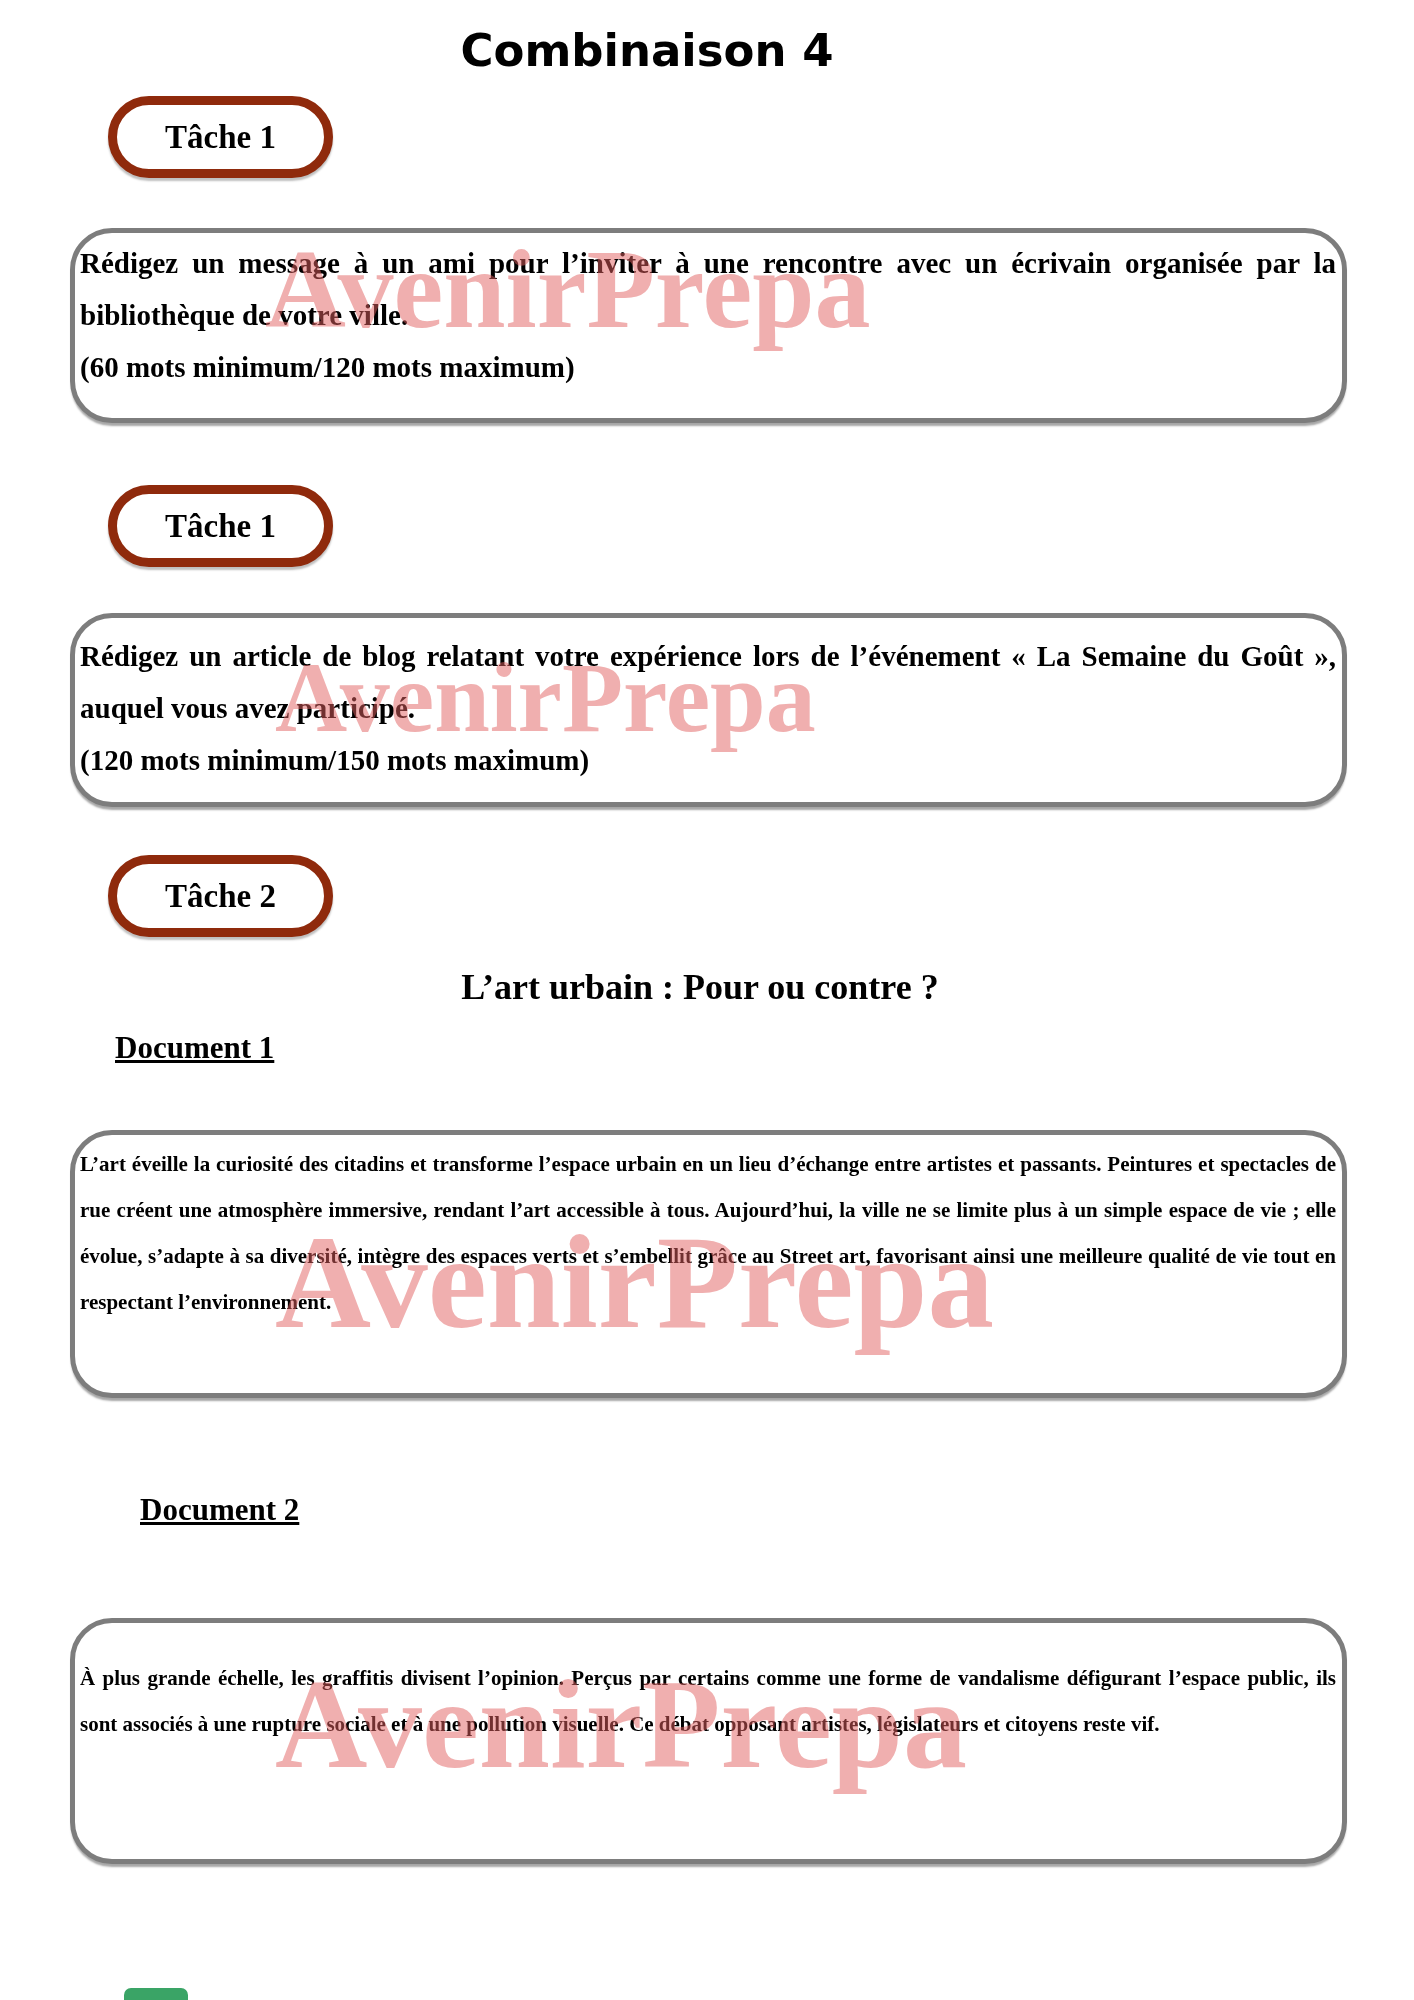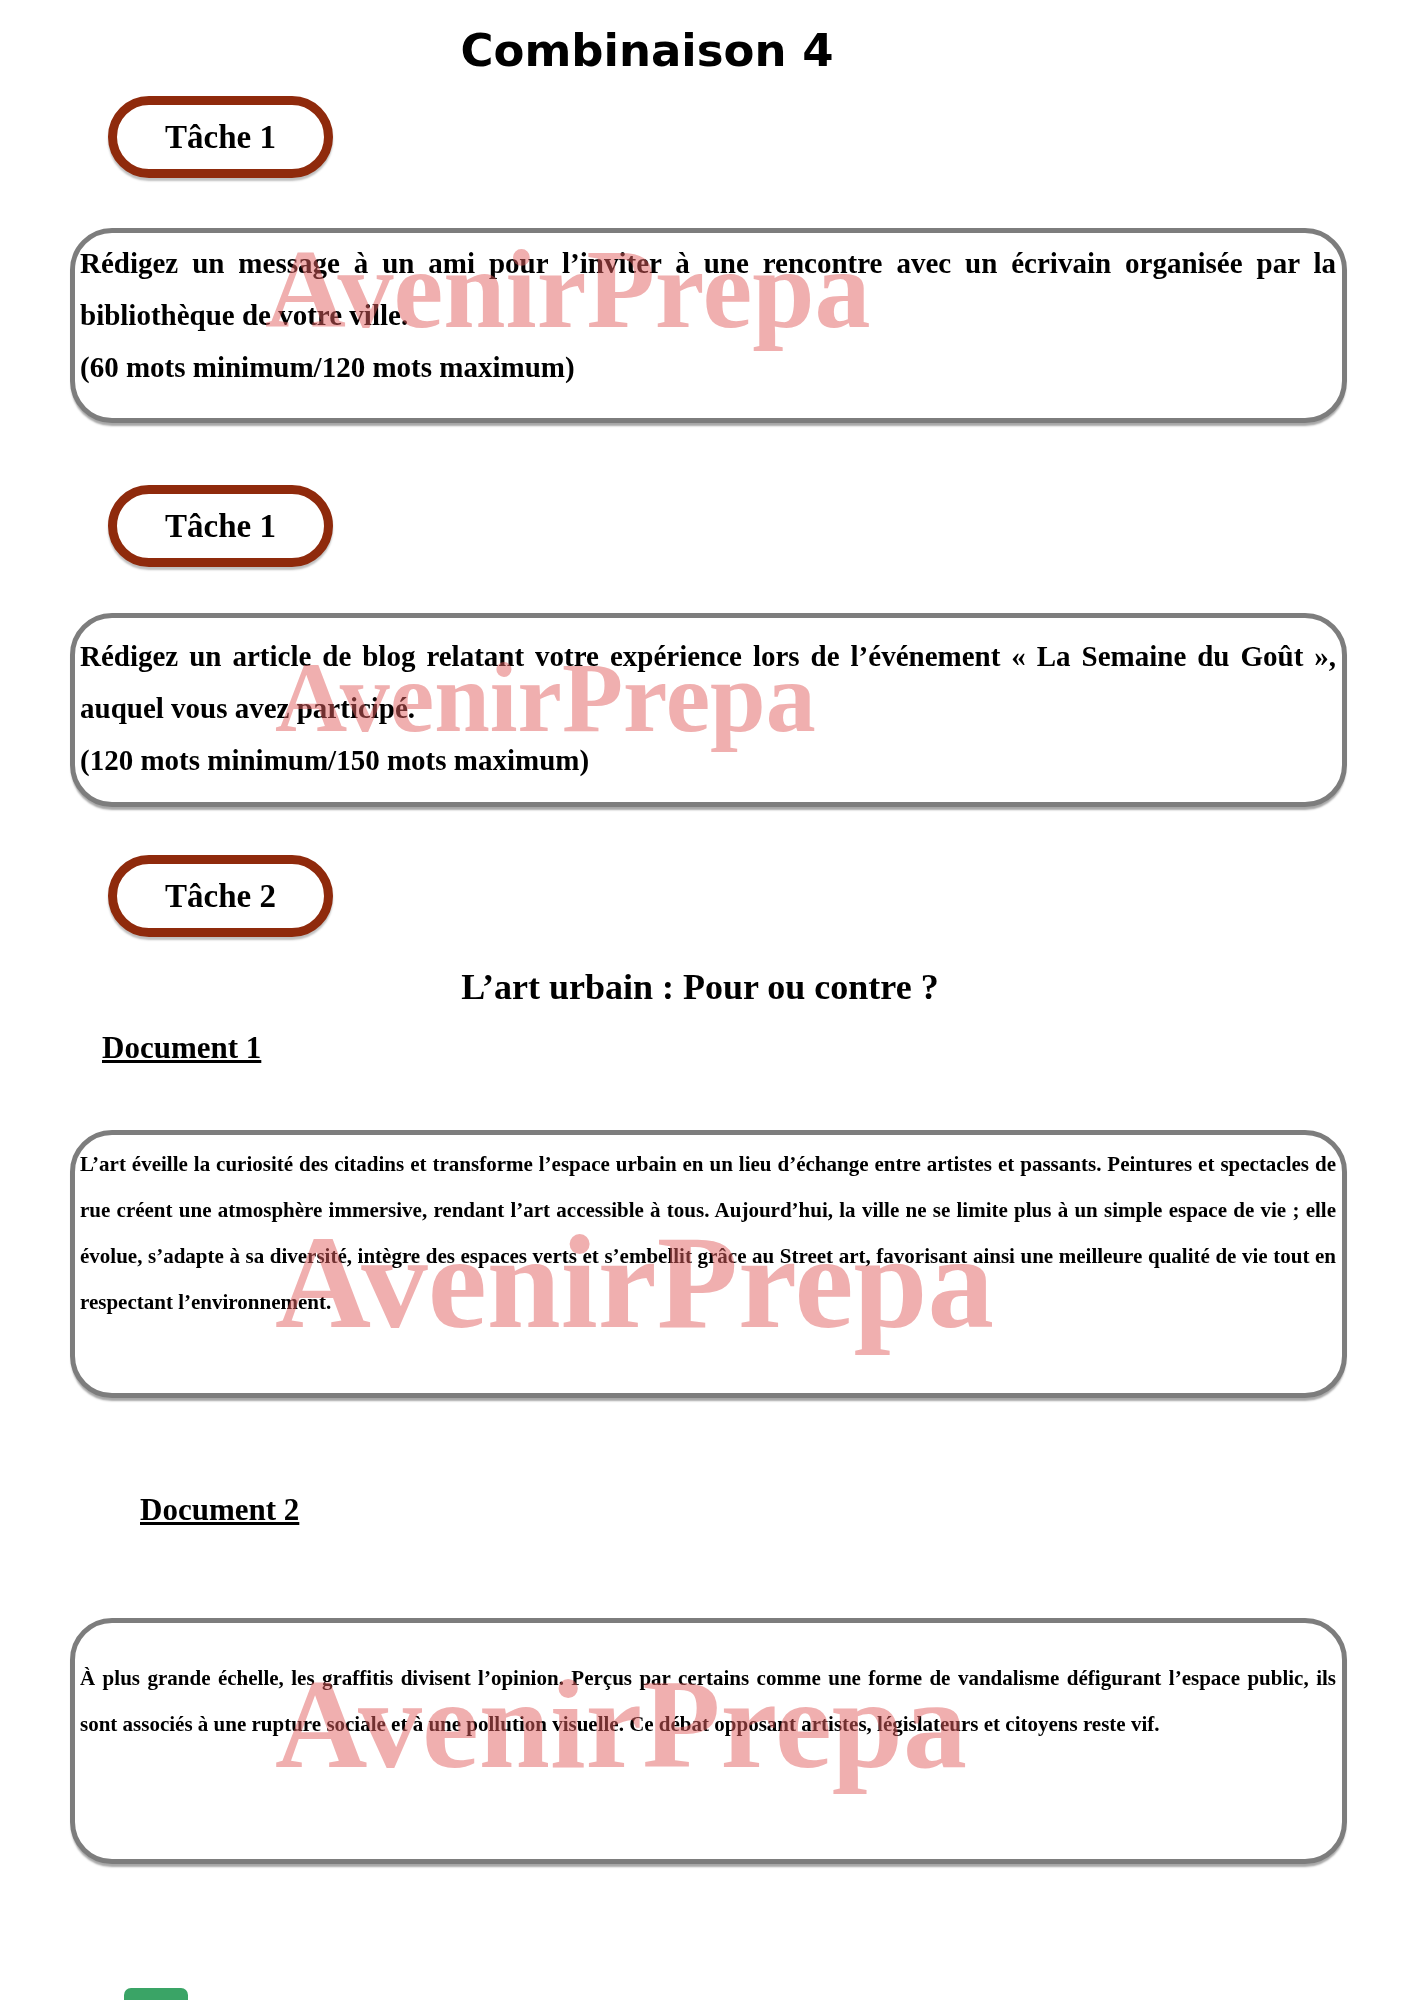--- a/index.html
+++ b/index.html
@@ -95,21 +95,21 @@
     <div class="constraint">(120 mots minimum/150 mots maximum)</div>
     <div class="wm" style="left:200px;top:22px;font-size:100px;">AvenirPrepa</div>
   </div>
 
   <div class="badge" style="top:855px;">
     <span>Tâche 2</span>
   </div>
 
   <div class="topic">L’art urbain : Pour ou contre ?</div>
 
-  <div class="doc-heading" style="top:1030px;left:102px;">Document 1</div>
+  <div class="doc-heading" style="top:1030px;left:115px;">Document 1</div>
 
   <div class="tbox" style="top:1130px;height:252px;padding-top:6px;">
     <div class="doc-body">L’art éveille la curiosité des citadins et transforme l’espace urbain en un lieu d’échange entre artistes et passants. Peintures et spectacles de rue créent une atmosphère immersive, rendant l’art accessible à tous. Aujourd’hui, la ville ne se limite plus à un simple espace de vie ; elle évolue, s’adapte à sa diversité, intègre des espaces verts et s’embellit grâce au Street art, favorisant ainsi une meilleure qualité de vie tout en respectant l’environnement.</div>
     <div class="wm" style="left:200px;top:70px;font-size:133px;">AvenirPrepa</div>
   </div>
 
   <div class="doc-heading" style="top:1492px;left:140px;">Document 2</div>
 
   <div class="tbox" style="top:1618px;height:204px;padding-top:32px;">
     <div class="doc-body">À plus grande échelle, les graffitis divisent l’opinion. Perçus par certains comme une forme de vandalisme défigurant l’espace public, ils sont associés à une rupture sociale et à une pollution visuelle. Ce débat opposant artistes, législateurs et citoyens reste vif.</div>

